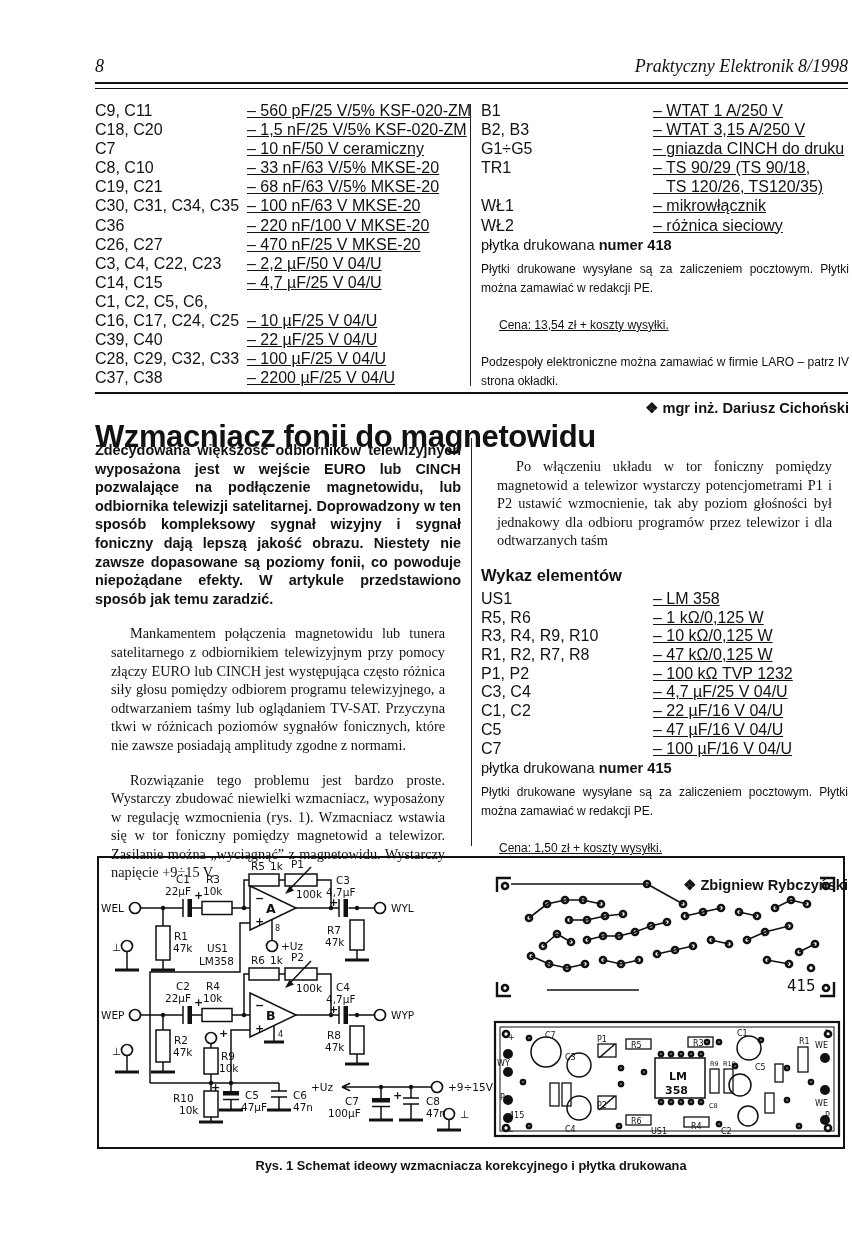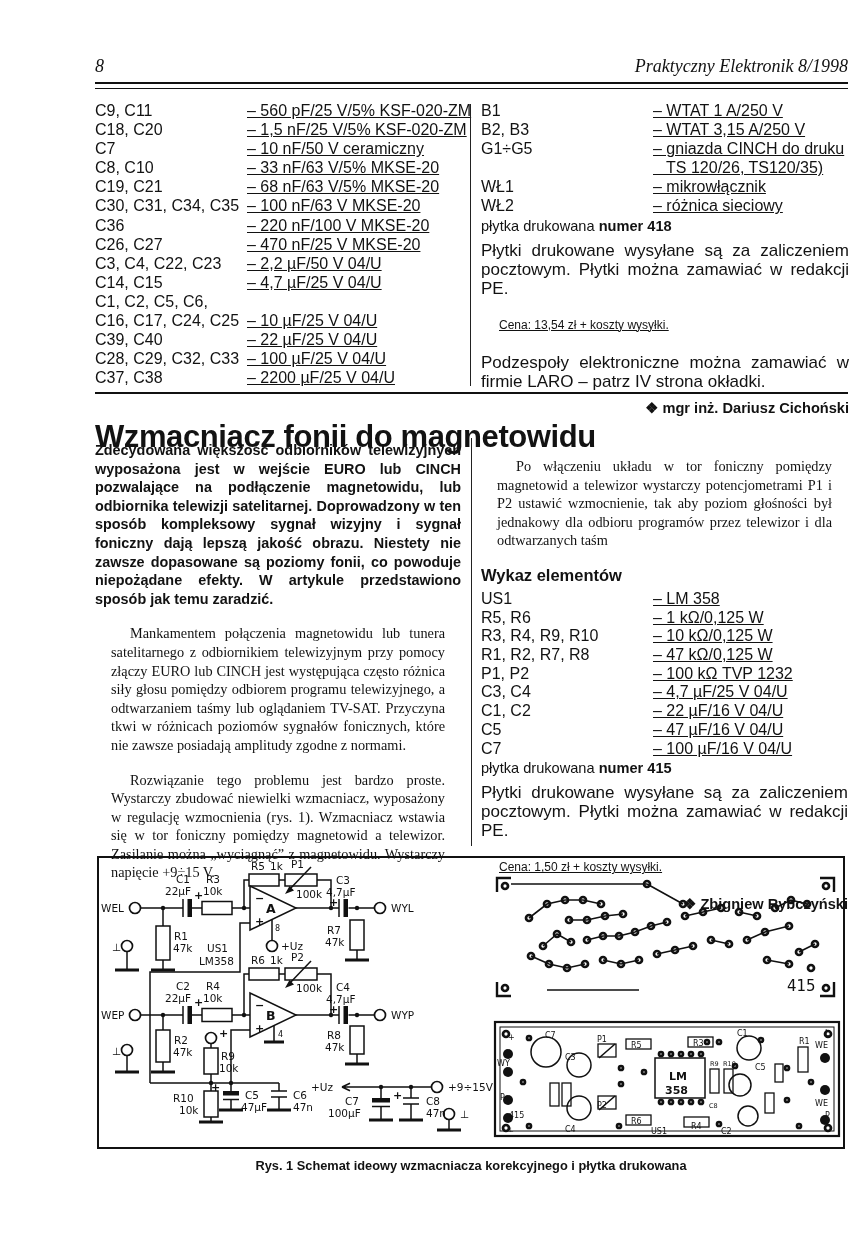--- a/index.html
+++ b/index.html
@@ -14,21 +14,21 @@
   .top-left{position:absolute;left:95px;top:101px;width:368px;}
   .top-right{position:absolute;left:481px;top:101px;width:368px;}
   .vdiv1{position:absolute;left:470px;top:104px;width:1.4px;height:282px;background:#222;}
   .vdiv2{position:absolute;left:471px;top:438px;width:1.4px;height:408px;background:#222;}
   .prow{display:flex;font-size:16px;line-height:19.1px;white-space:nowrap;}
   .pname{flex:0 0 152px;}
   .top-right .pname,.wykaz-list .pname{flex:0 0 172px;}
   .pval{white-space:pre;text-decoration:underline;}
   .board-line{font-size:14.6px;line-height:19.1px;margin-top:1px;}
   .board-line b{font-weight:bold;margin-top:44px;}
-  .smallp{font-size:17px;line-height:19px;text-align:justify;margin:5px 0 0 0;}
+  .smallp{font-size:12px;line-height:19px;text-align:justify;margin:5px 0 0 0;}
   .cena{font-size:12px;line-height:19px;margin:18px;text-decoration:underline;}
   .author{font-size:14.6px;font-weight:bold;text-align:right;margin-top:8px;}
   
   .title-rule{position:absolute;left:95px;right:4px;top:392px;border-top:2.2px solid #111;}
   .art-title{position:absolute;left:95px;top:398px;font-size:31px;font-weight:bold;
              letter-spacing:-0.4px;}
   .art-left{position:absolute;left:95px;top:441px;width:366px;}
   .art-right{position:absolute;left:481px;top:441px;width:367px;}
   .lead{font-weight:bold;font-size:14.4px;line-height:18.6px;text-align:justify;margin:0;}
   .bp{font-size:14.3px;line-height:18.6px;text-align:justify;text-indent:19px;margin:16px;font-family:Liberation Serif, serif;}
@@ -160,20 +160,24 @@
         <div class="prow">
           <span class="pname">B2, B3</span>
           <span class="pval">– WTAT 3,15 A/250 V</span>
         </div>
 
         <div class="prow">
           <span class="pname">G1÷G5</span>
           <span class="pval">– gniazda CINCH do druku</span>
         </div>
 
+        <div class="prow">
+          <span class="pname">TR1</span>
+          <span class="pval">– TS 90/29 (TS 90/18,</span>
+        </div>
 
         <div class="prow">
           <span class="pname"></span>
           <span class="pval">   TS 120/26, TS120/35)</span>
         </div>
 
         <div class="prow">
           <span class="pname">WŁ1</span>
           <span class="pval">– mikrowłącznik</span>
         </div>

